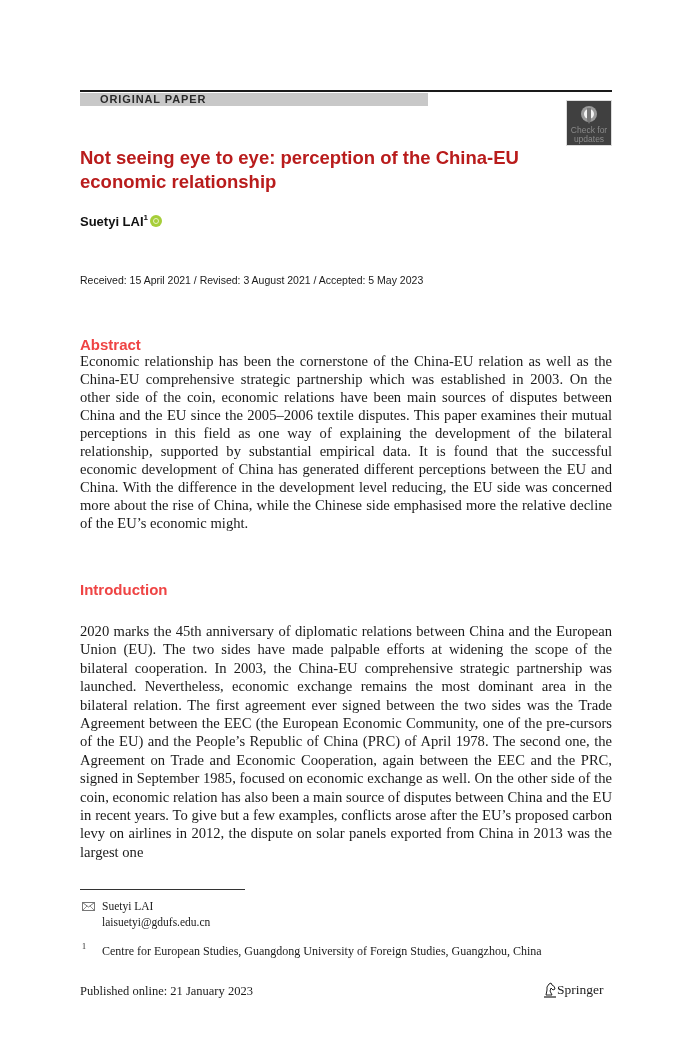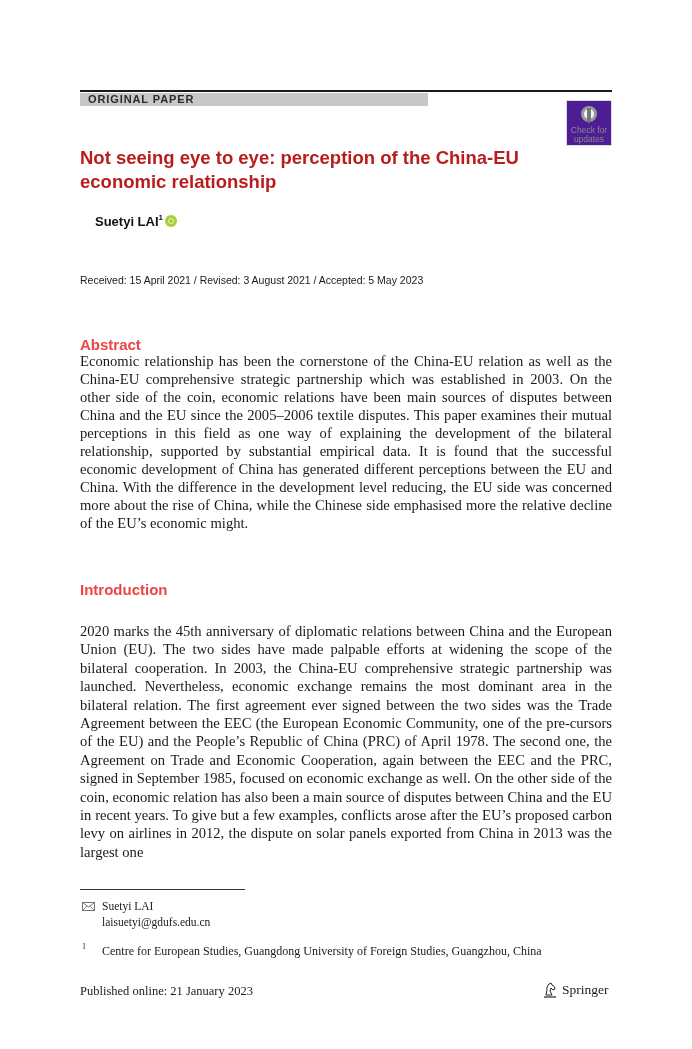--- a/index.html
+++ b/index.html
@@ -4,28 +4,28 @@
 <style>
   html, body { margin: 0; padding: 0; background: #ffffff; }
   body { width: 692px; height: 1049px; position: relative; overflow: hidden; color: #1a1a1a; }
   .sans { font-family: "Liberation Sans", "DejaVu Sans", sans-serif; }
   .serif { font-family: "Liberation Serif", "DejaVu Serif", serif; }
   .abs { position: absolute; }
 
   #journal { left: 80px; top: 48px; font-size: 11.5px; line-height: 15px; }
   #top-rule { left: 80px; top: 90px; width: 532px; height: 2px; background: #1a1a1a; }
   #type-band { left: 80px; top: 93px; width: 348px; height: 13px; background: #c8c8c8; }
-  #type-band span { position: absolute; left: 8px; top: -1px; font-size: 11px; font-weight: bold; letter-spacing: 0.9px; color: #2a2a2a; line-height: 15px; }
+  #type-band span { position: absolute; left: 20px; top: -1px; font-size: 11px; font-weight: bold; letter-spacing: 0.9px; color: #2a2a2a; line-height: 15px; }
 
-  #crossmark { left: 566px; top: 100px; width: 44px; height: 44px; border: 1px solid #dcdcdc; background: #4c1d95; text-align: center; }
+  #crossmark { left: 566px; top: 100px; width: 44px; height: 44px; border: 1px solid #dcdcdc; background: #404040; text-align: center; }
   #crossmark .cm-icon { position: absolute; left: 13px; top: 4px; width: 18px; height: 20px; }
   #crossmark .cm-text { position: absolute; left: 0; top: 25px; width: 44px; font-size: 8.5px; line-height: 9px; color: #8a8a8a; }
 
   #title { left: 80px; top: 146px; width: 470px; font-size: 18.5px; font-weight: bold; line-height: 24px; color: #b91c1c; }
-  #author { left: 80px; top: 213px; font-size: 13px; font-weight: bold; color: #111; margin-left: 15px; }
+  #author { left: 80px; top: 213px; font-size: 13px; font-weight: bold; color: #111; }
   #author sup { font-size: 8px; vertical-align: 6px; }
   #orcid { display: inline-block; width: 12px; height: 12px; border-radius: 50%; background: #a6ce39; vertical-align: -1px; margin-left: 2px; position: relative; }
   #orcid::after { content: ""; position: absolute; left: 3px; top: 3px; width: 4px; height: 4px; border: 1px solid #e6f2c2; border-radius: 50%; }
 
   #dates { left: 80px; top: 273px; font-size: 10.5px; line-height: 15px; color: #1a1a1a; }
 
   .heading { font-size: 15px; font-weight: bold; color: #ef4444; }
   #abstract-h { left: 80px; top: 336px; }
   #abstract { left: 80px; top: 352px; width: 532px; font-size: 14.6px; line-height: 18px; text-align: justify; text-align-last: left; }
 
@@ -33,21 +33,21 @@
   #intro { left: 80px; top: 622px; width: 532px; font-size: 14.6px; line-height: 18.4px; text-align: justify; }
 
   #fn-rule { left: 80px; top: 889px; width: 165px; height: 1px; background: #333; }
   #mail-icon { left: 82px; top: 902px; width: 13px; height: 9px; }
   #fn-name { left: 102px; top: 898px; font-size: 11.5px; line-height: 16px; }
   #fn-email { left: 102px; top: 914px; font-size: 11.5px; line-height: 16px; }
   #fn-num { left: 82px; top: 942px; font-size: 8px; }
   #fn-aff { left: 102px; top: 943px; font-size: 12px; line-height: 16px; }
 
   #published { left: 80px; top: 984px; font-size: 12.5px; }
-  #springer { left: 543px; top: 982px; font-size: 13.5px; display: flex; align-items: center; gap: 5px; }
+  #springer { left: 543px; top: 982px; font-size: 13.5px; display: flex; align-items: center; }
   #springer svg { width: 14px; height: 16px; }
 </style>
 </head>
 <body>
 
 <div class="abs sans" id="journal">
 </div>
 
 <div class="abs" id="top-rule"></div>
 <div class="abs sans" id="type-band">

